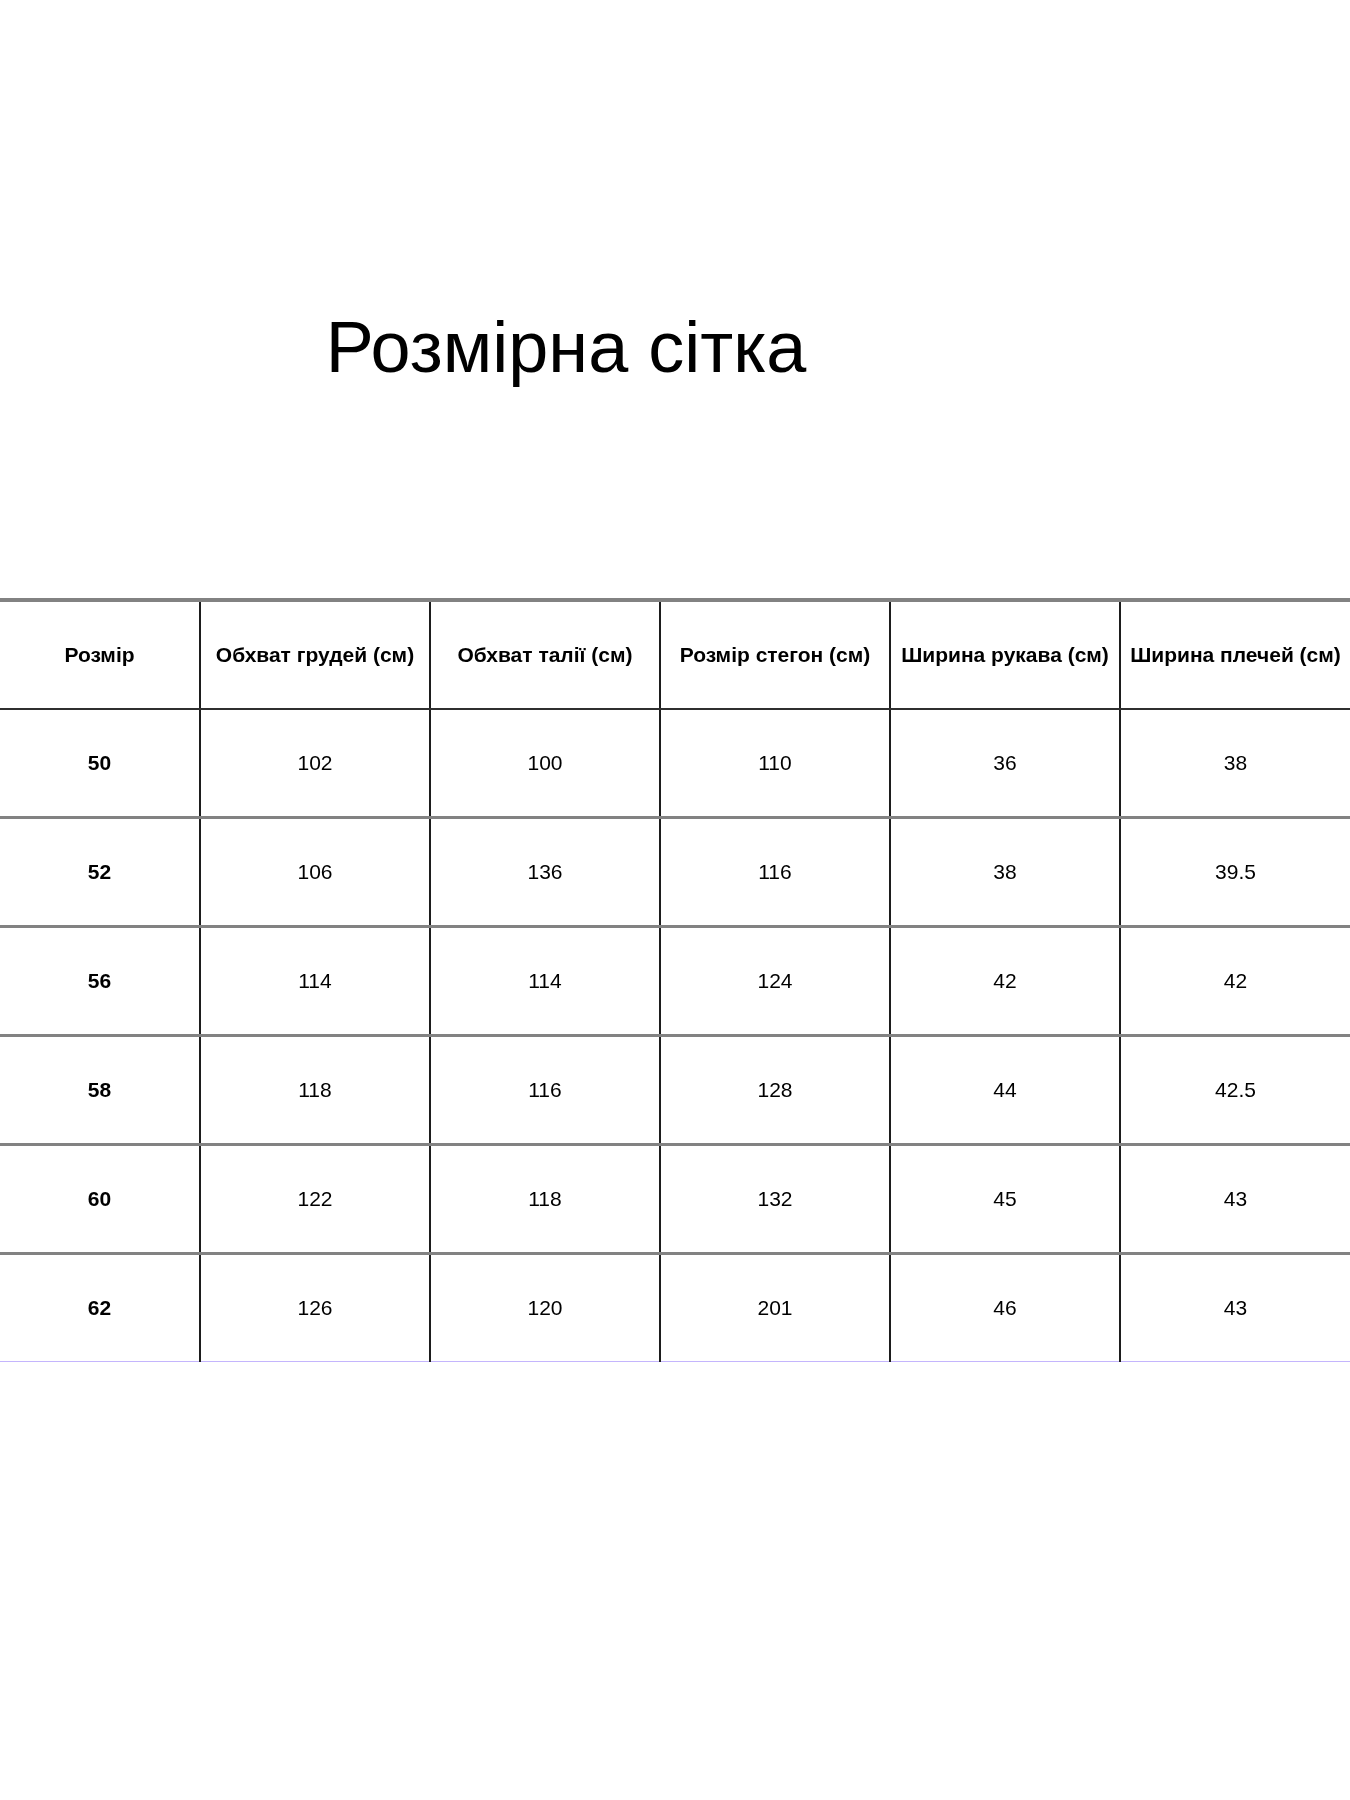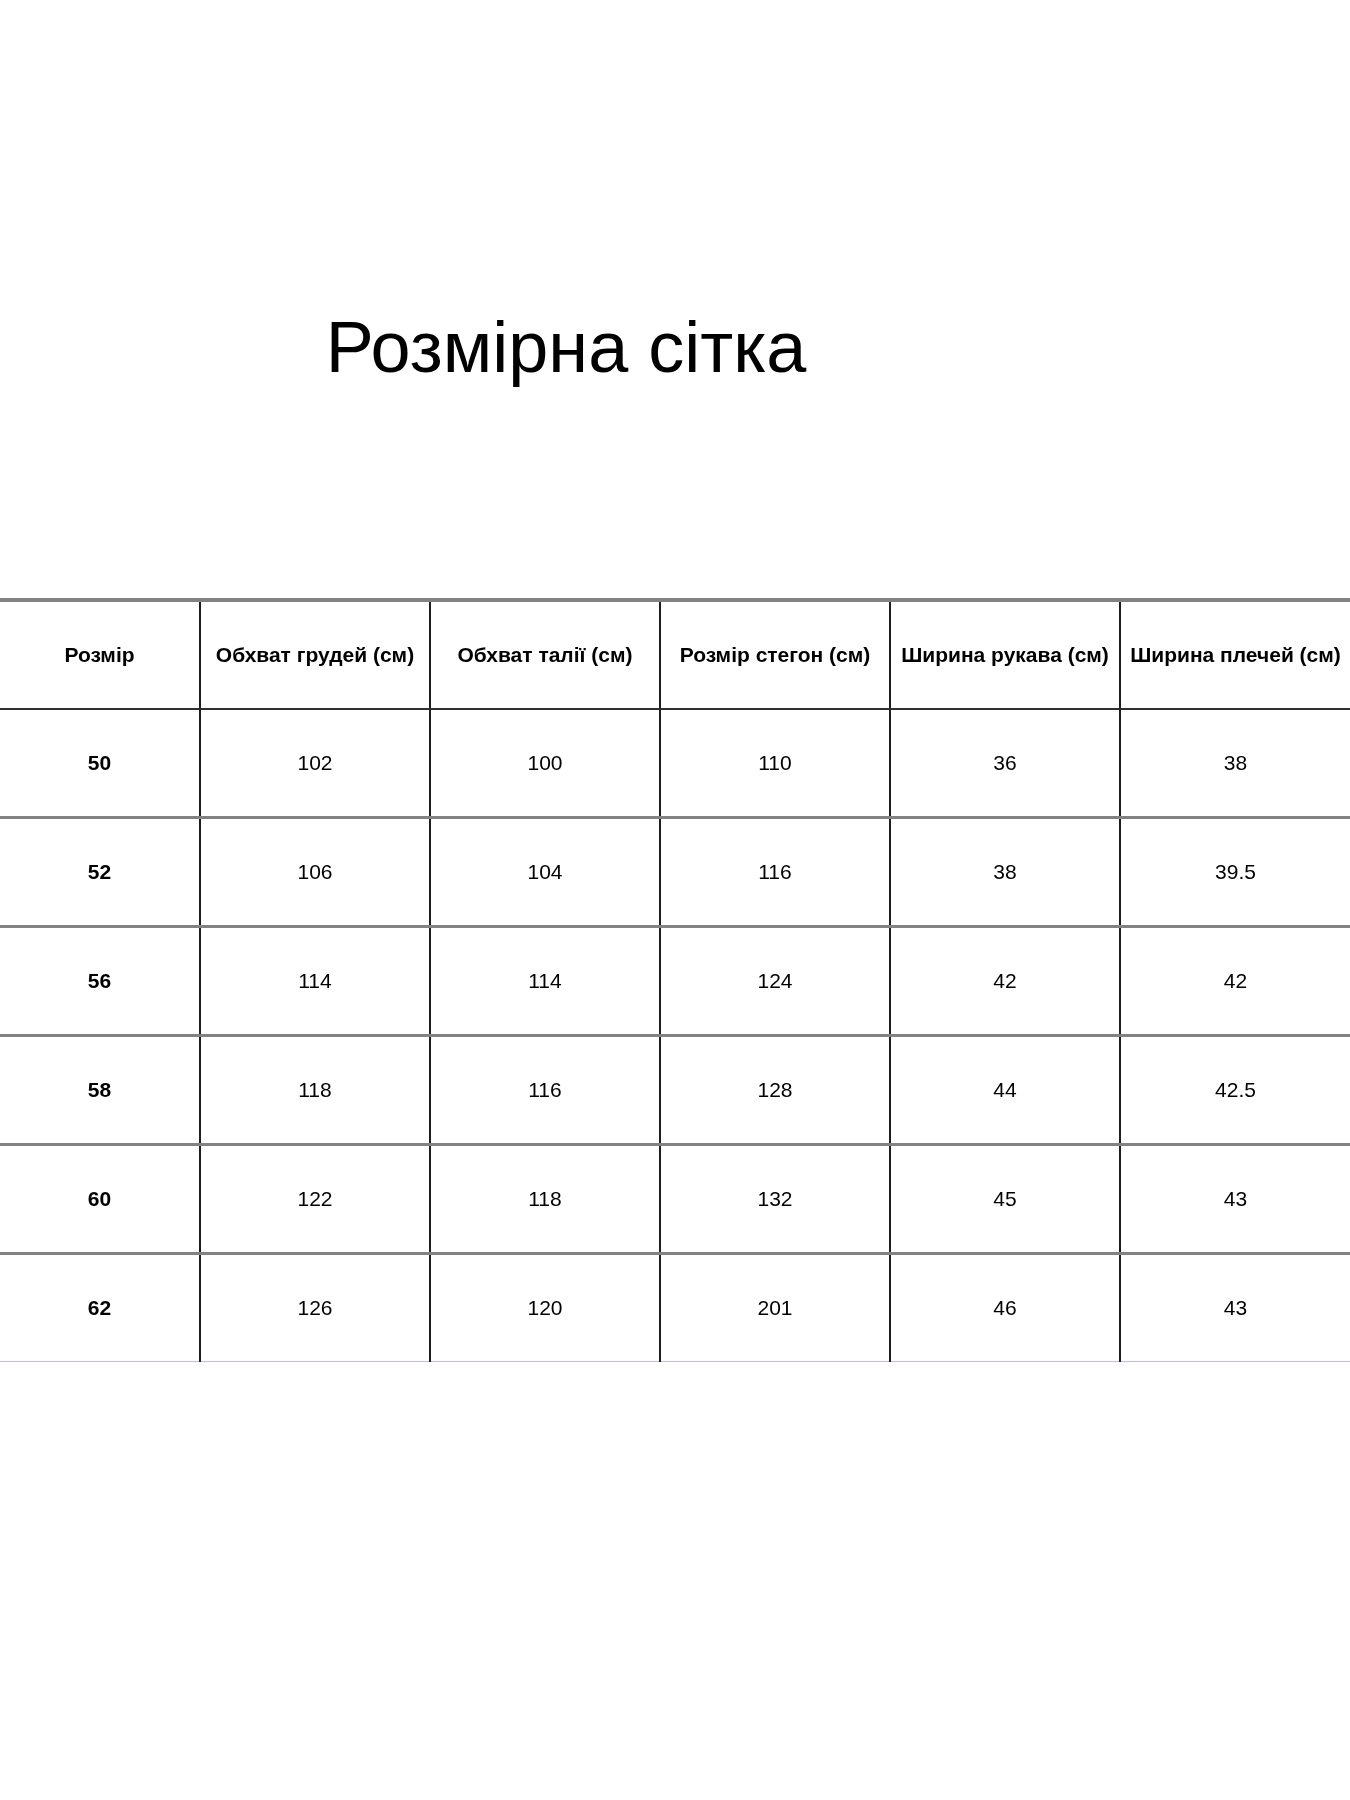--- a/index.html
+++ b/index.html
@@ -103,21 +103,21 @@
           <td class="size-col">50</td>
           <td class="value-col">102</td>
           <td class="value-col">100</td>
           <td class="value-col">110</td>
           <td class="value-col">36</td>
           <td class="value-col">38</td>
         </tr>
         <tr>
           <td class="size-col">52</td>
           <td class="value-col">106</td>
-          <td class="value-col">104</td>
+          <td class="value-col">136</td>
           <td class="value-col">116</td>
           <td class="value-col">38</td>
           <td class="value-col">39.5</td>
         </tr>
         <tr>
           <td class="size-col">56</td>
           <td class="value-col">114</td>
           <td class="value-col">114</td>
           <td class="value-col">124</td>
           <td class="value-col">42</td>

